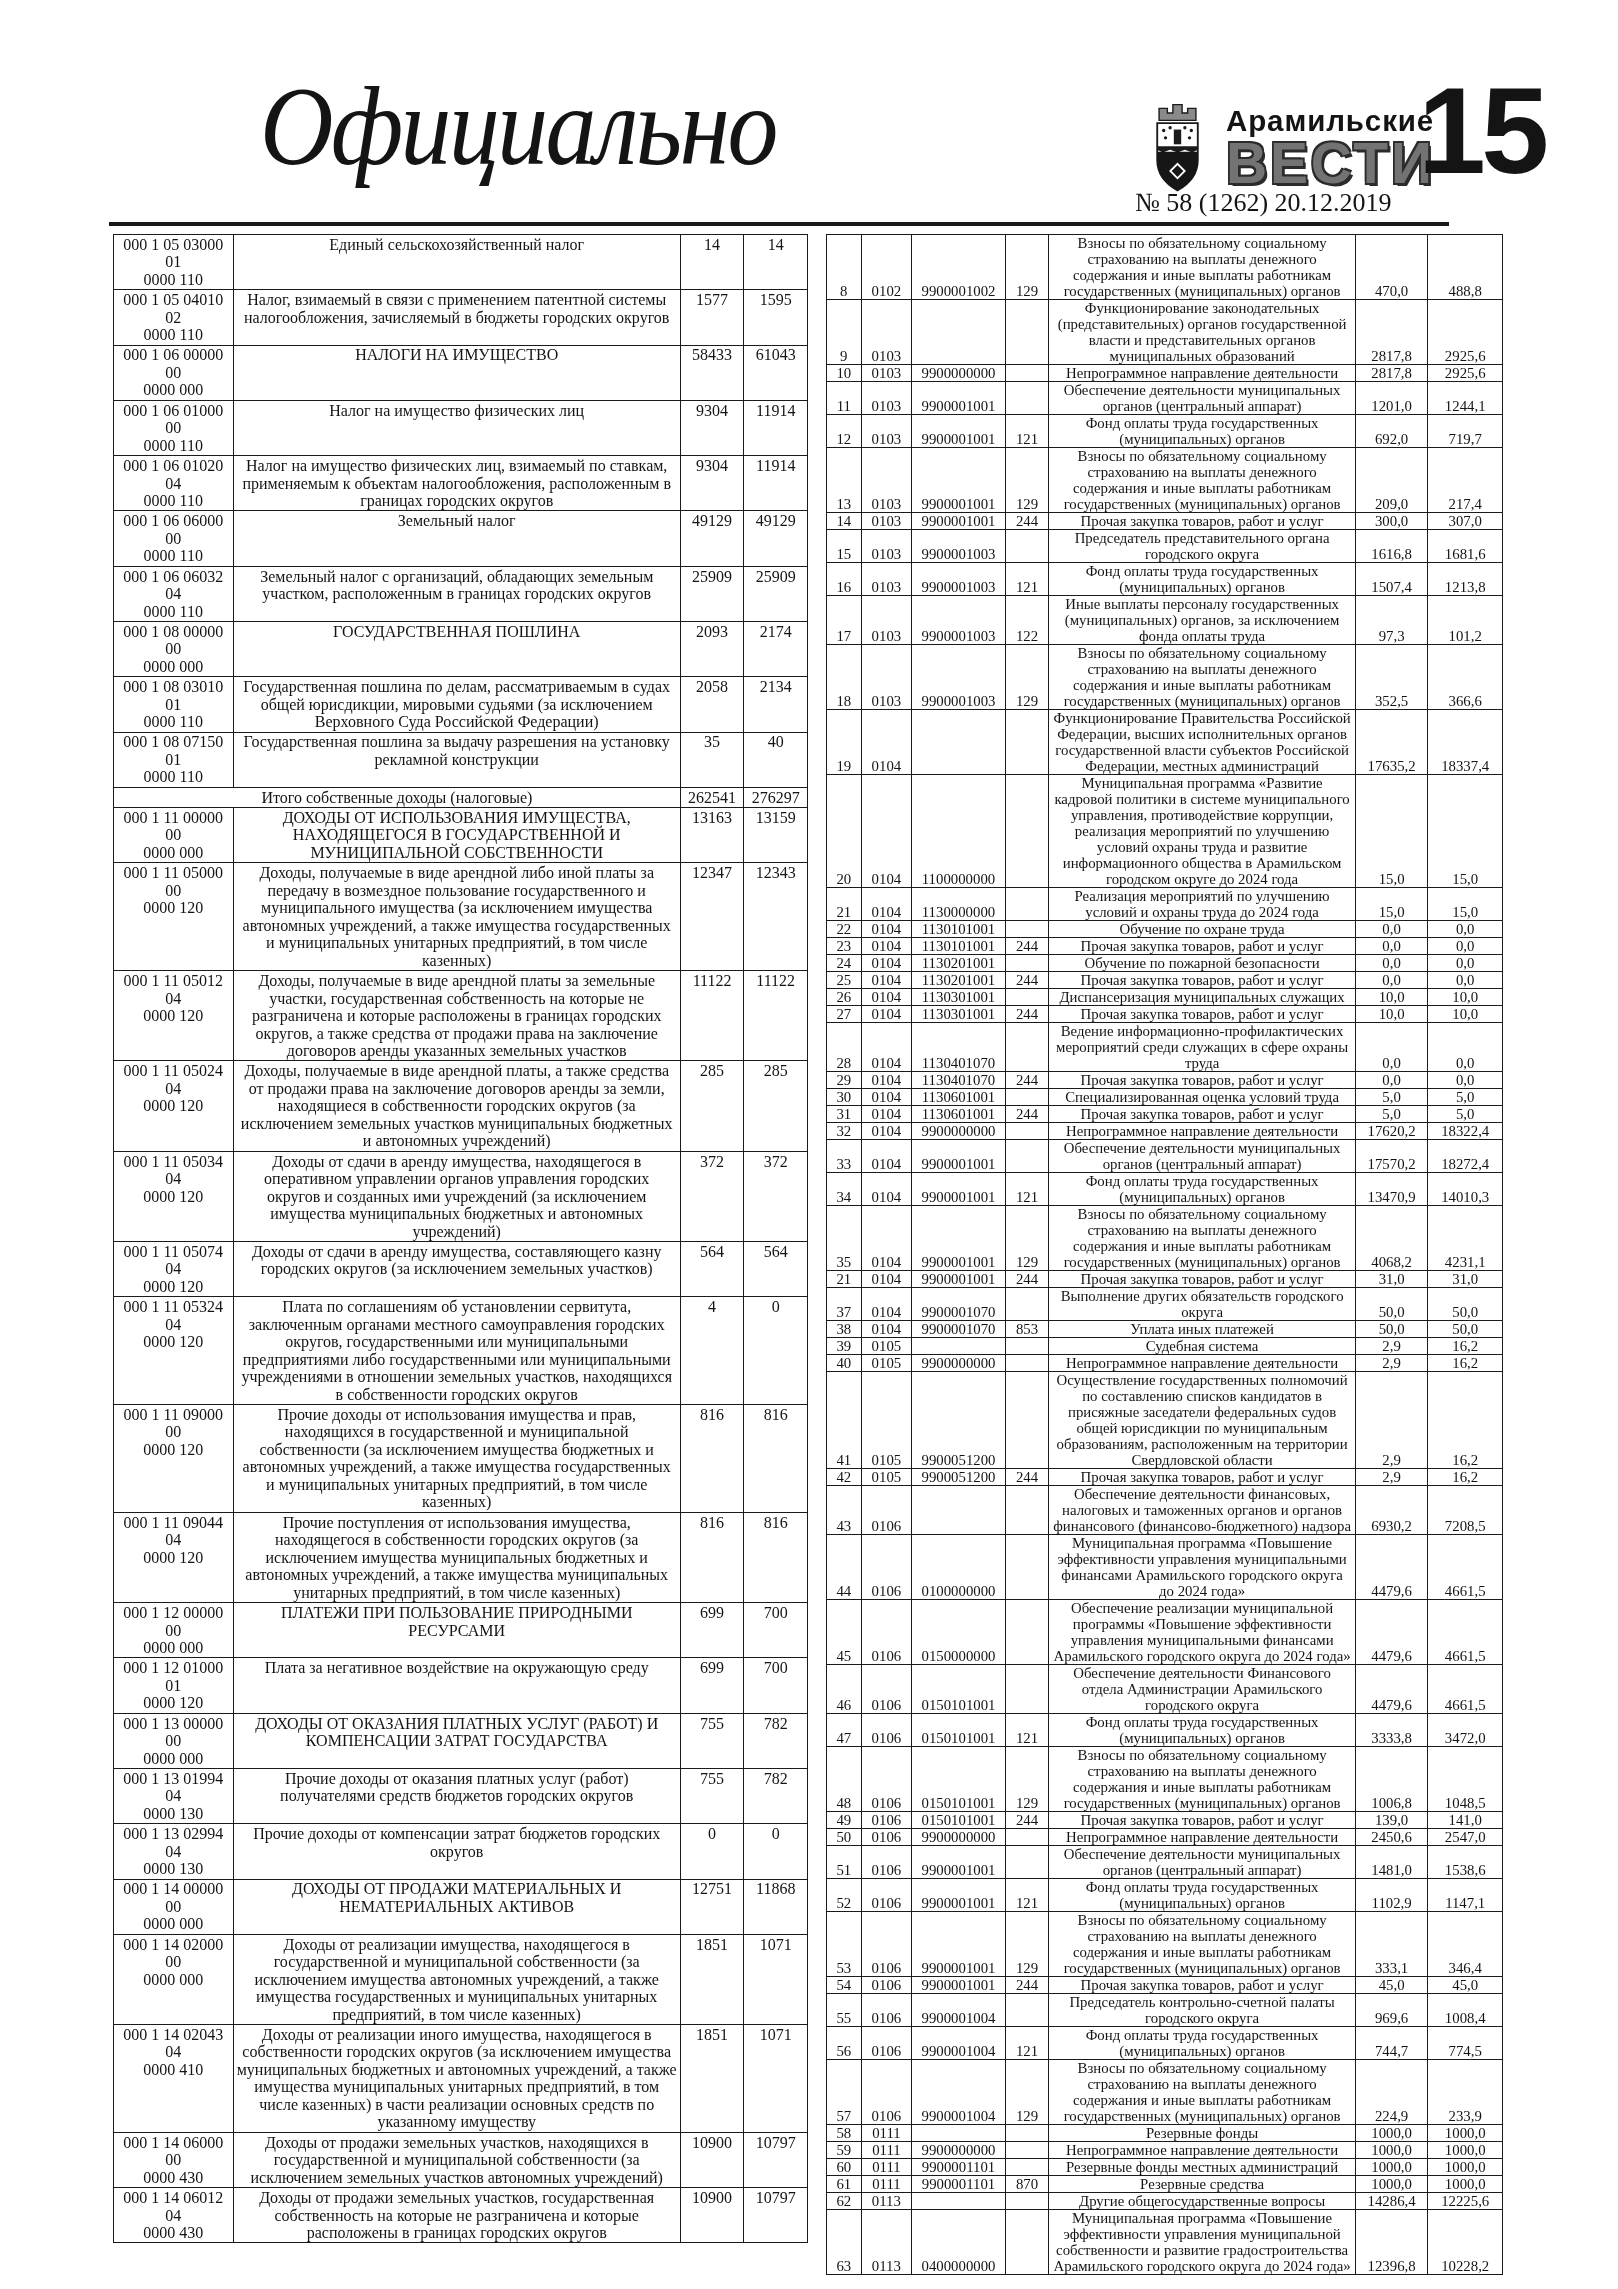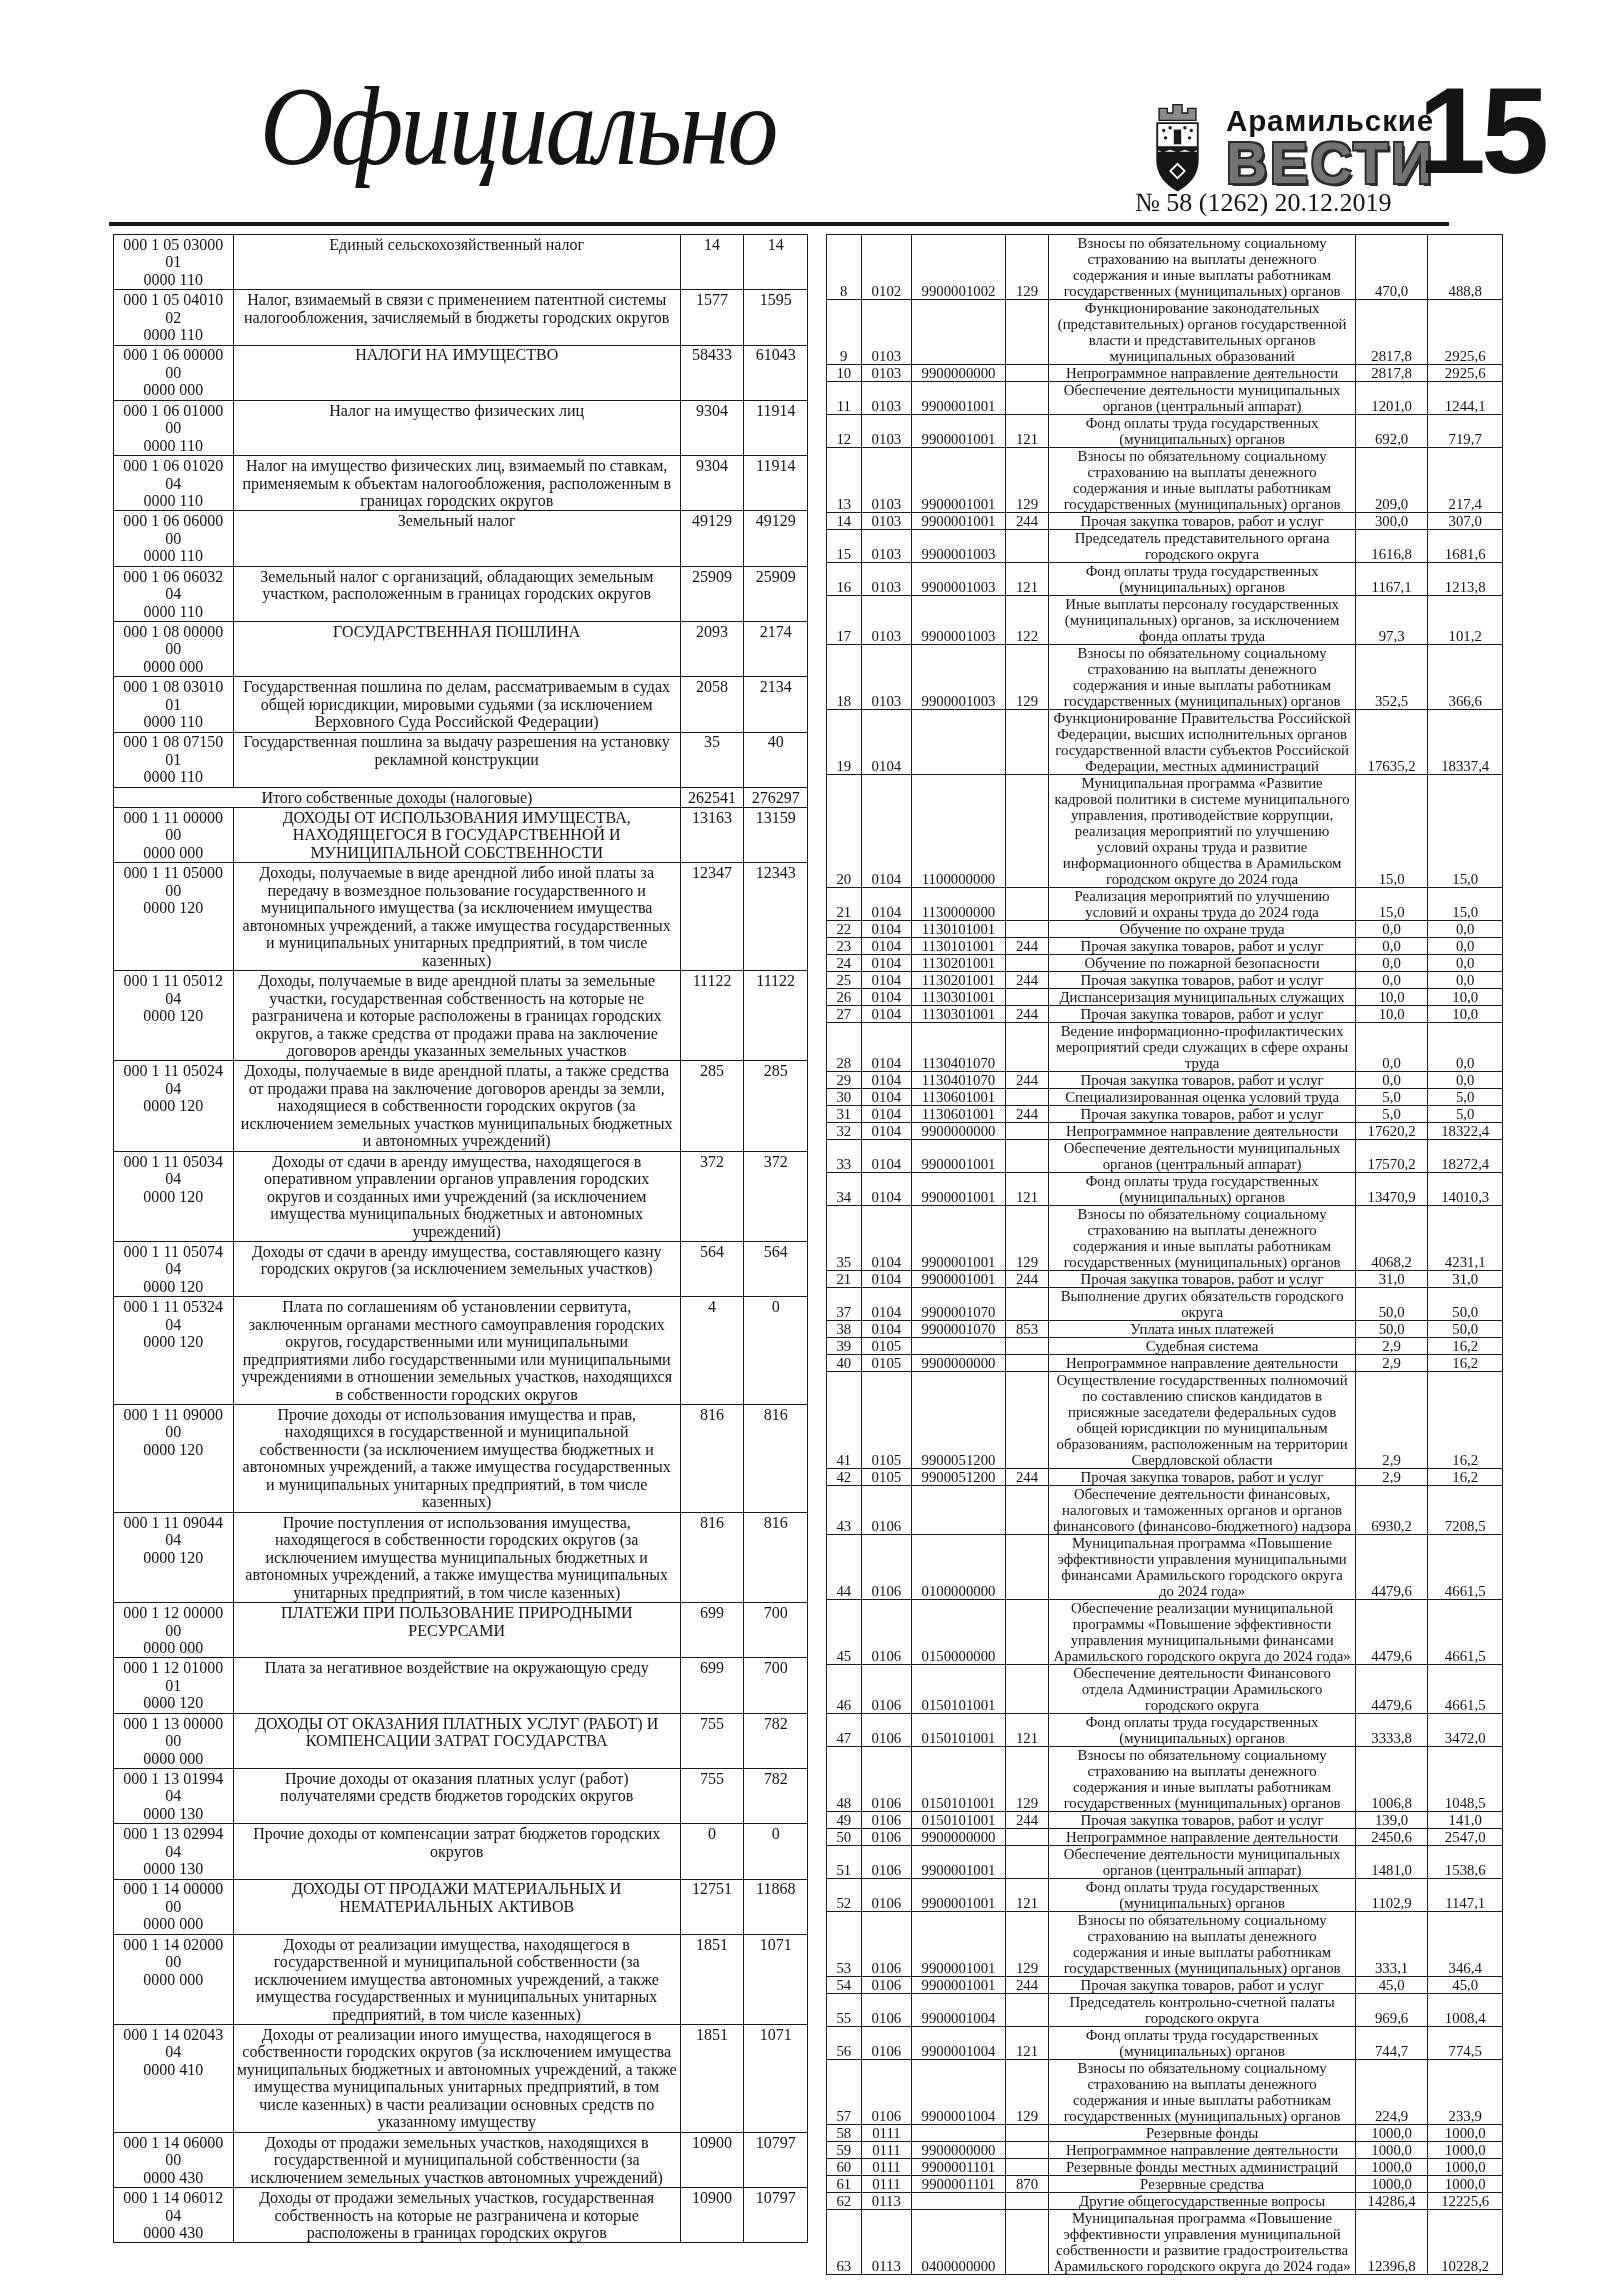--- a/index.html
+++ b/index.html
@@ -342,21 +342,21 @@
           <td>Председатель представительного органа городского округа</td>
           <td class="v1">1616,8</td>
           <td class="v2">1681,6</td>
         </tr>
         <tr>
           <td class="n">16</td>
           <td class="sec">0103</td>
           <td class="tgt">9900001003</td>
           <td class="knd">121</td>
           <td>Фонд оплаты труда государственных (муниципальных) органов</td>
-          <td class="v1">1167,1</td>
+          <td class="v1">1507,4</td>
           <td class="v2">1213,8</td>
         </tr>
         <tr>
           <td class="n">17</td>
           <td class="sec">0103</td>
           <td class="tgt">9900001003</td>
           <td class="knd">122</td>
           <td>Иные выплаты персоналу государственных (муниципальных) органов, за исключением фонда оплаты труда</td>
           <td class="v1">97,3</td>
           <td class="v2">101,2</td>

